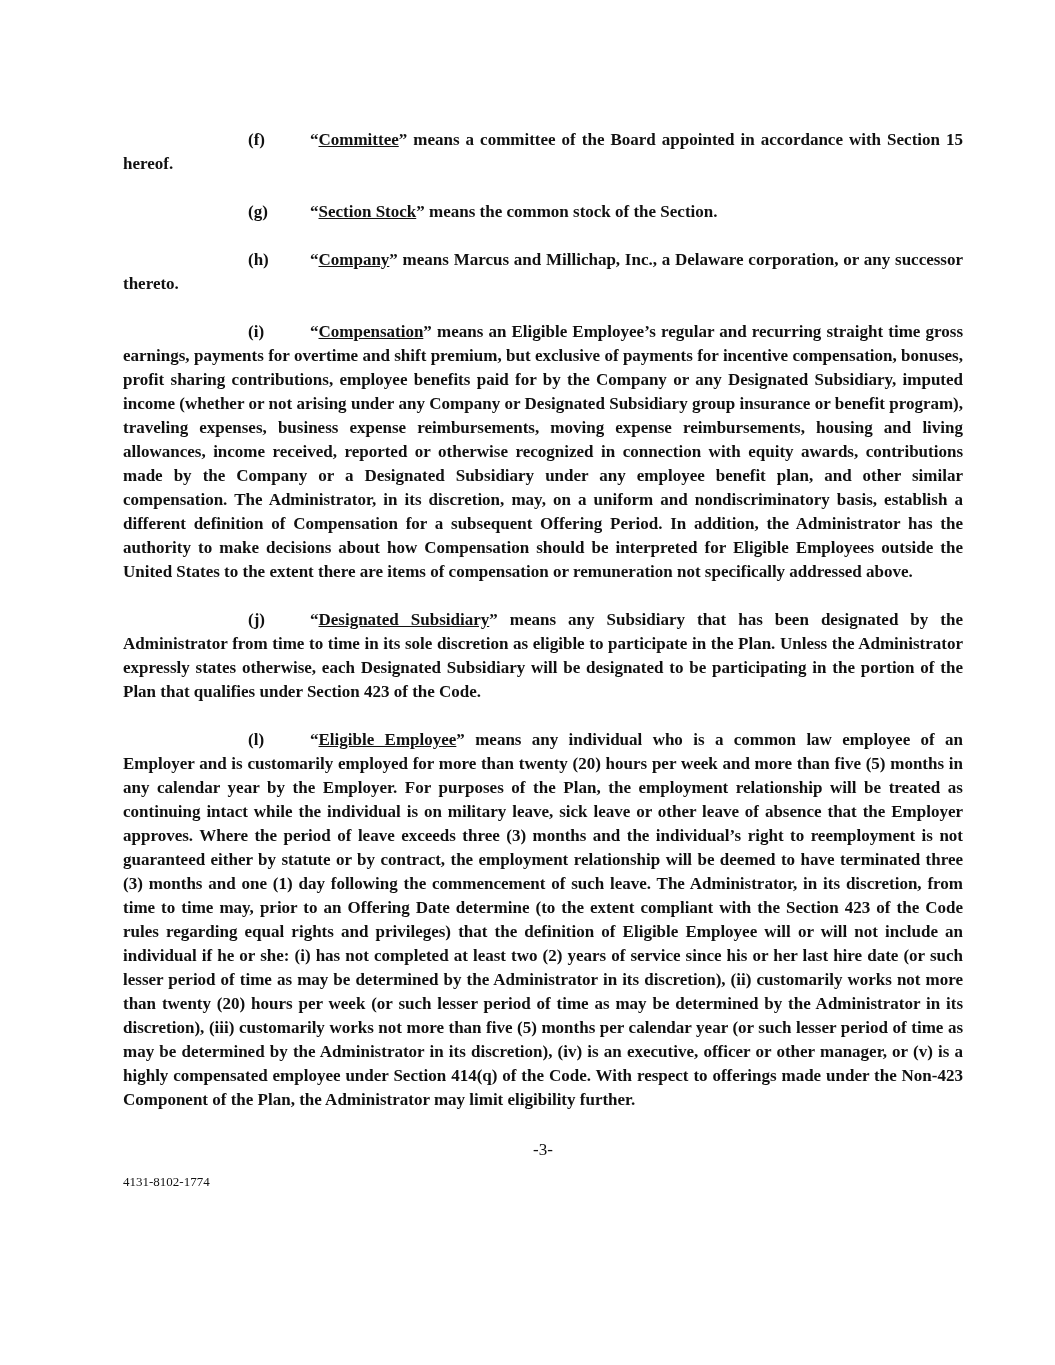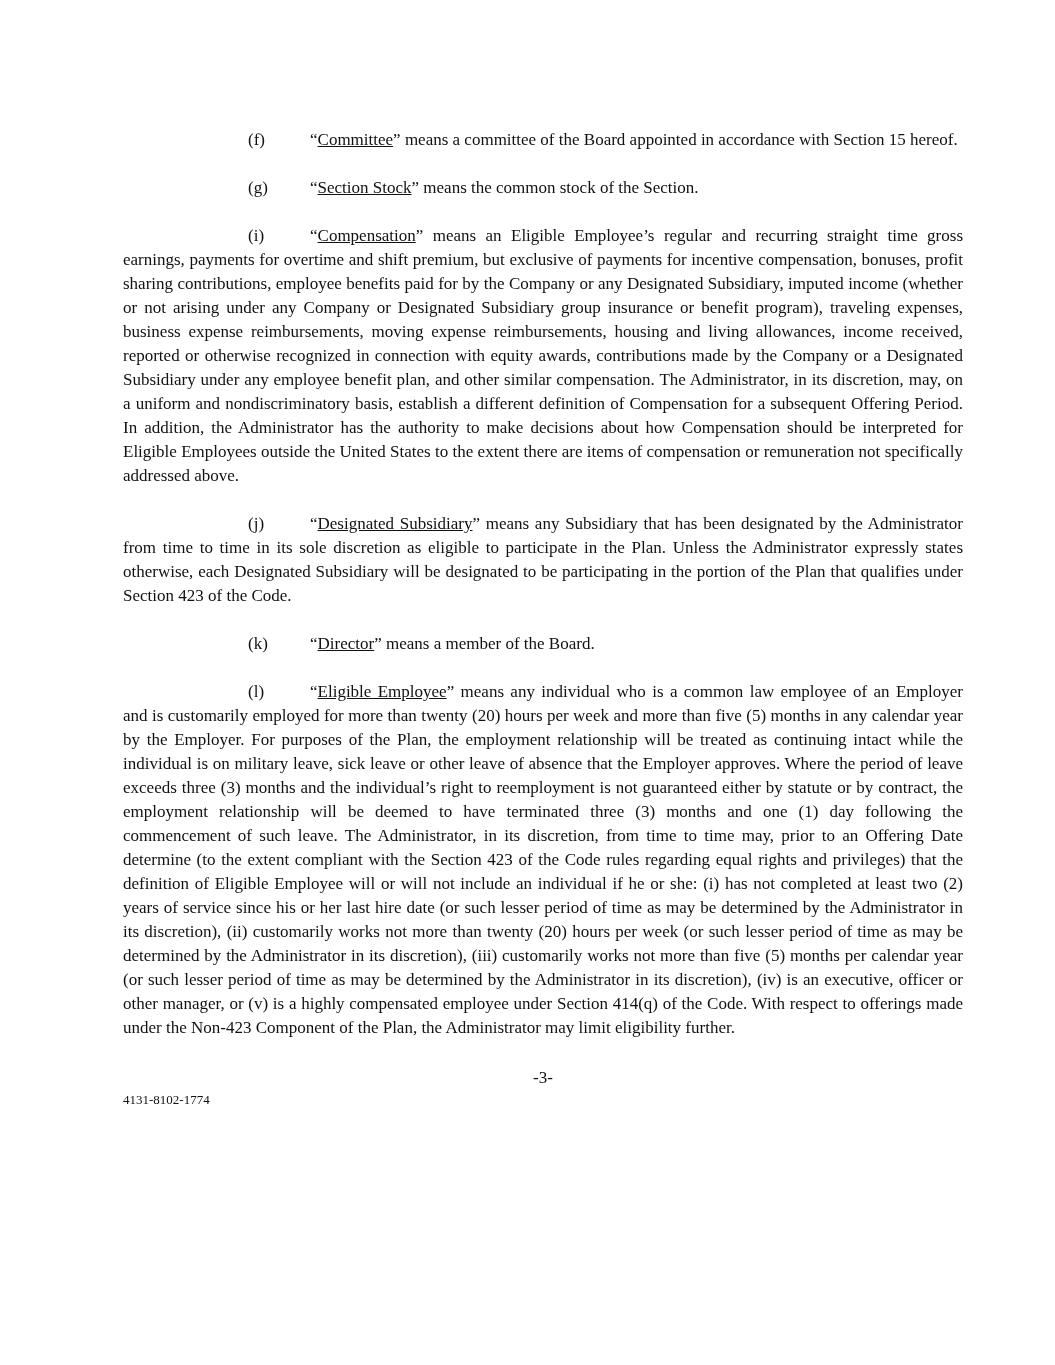--- a/index.html
+++ b/index.html
@@ -15,53 +15,54 @@
     box-sizing: border-box;
     padding: 104px 92px 0 123px;
     font-family: "Liberation Serif", "DejaVu Serif", serif;
     font-size: 17px;
     line-height: 24px;
     color: #111111;
     overflow: hidden;
   }
   .doc-body {
     width: 840px;
+    font-weight: bold;
   }
   p.para {
     margin: 24px 0 0 0;
     text-align: justify;
     text-indent: 125px;
   }
   span.letter {
     display: inline-block;
     width: 62px;
     text-indent: 0;
   }
   span.term {
     text-decoration: underline;
   }
   .footer-pagenum {
     width: 840px;
     margin-top: 26px;
     text-align: center;
   }
   .footer-docid {
-    margin-top: 2px;
+    margin-top: 12px;
     font-size: 13px;
     line-height: 16px;
     text-align: left;
   }
 </style>
 </head>
 <body>
 
 <div class="page">
   <div class="doc-body" id="doc-body">
       <p class="para"><span class="letter">(f)</span><span>“</span><span class="term">Committee</span><span>”</span><span> means a committee of the Board appointed in accordance with Section 15 hereof.</span></p>
       <p class="para"><span class="letter">(g)</span><span>“</span><span class="term">Section Stock</span><span>”</span><span> means the common stock of the Section.</span></p>
+      <p class="para"><span class="letter">(h)</span><span>“</span><span class="term">Company</span><span>”</span><span> means Marcus and Millichap, Inc., a Delaware corporation, or any successor thereto.</span></p>
       <p class="para"><span class="letter">(i)</span><span>“</span><span class="term">Compensation</span><span>”</span><span> means an Eligible Employee’s regular and recurring straight time gross earnings, payments for overtime and shift premium, but exclusive of payments for incentive compensation, bonuses, profit sharing contributions, employee benefits paid for by the Company or any Designated Subsidiary, imputed income (whether or not arising under any Company or Designated Subsidiary group insurance or benefit program), traveling expenses, business expense reimbursements, moving expense reimbursements, housing and living allowances, income received, reported or otherwise recognized in connection with equity awards, contributions made by the Company or a Designated Subsidiary under any employee benefit plan, and other similar compensation.  The Administrator, in its discretion, may, on a uniform and nondiscriminatory basis, establish a different definition of Compensation for a subsequent Offering Period.  In addition, the Administrator has the authority to make decisions about how Compensation should be interpreted for Eligible Employees outside the United States to the extent there are items of compensation or remuneration not specifically addressed above.</span></p>
       <p class="para"><span class="letter">(j)</span><span>“</span><span class="term">Designated Subsidiary</span><span>”</span><span> means any Subsidiary that has been designated by the Administrator from time to time in its sole discretion as eligible to participate in the Plan.  Unless the Administrator expressly states otherwise, each Designated Subsidiary will be designated to be participating in the portion of the Plan that qualifies under Section 423 of the Code.</span></p>
-      <p class="para"><span class="letter">(k)</span><span>“</span><span class="term">Director</span><span>”</span><span> means a member of the Board.</span></p>
       <p class="para"><span class="letter">(l)</span><span>“</span><span class="term">Eligible Employee</span><span>”</span><span> means any individual who is a common law employee of an Employer and is customarily employed for more than twenty (20) hours per week and more than five (5) months in any calendar year by the Employer.  For purposes of the Plan, the employment relationship will be treated as continuing intact while the individual is on military leave, sick leave or other leave of absence that the Employer approves.  Where the period of leave exceeds three (3) months and the individual’s right to reemployment is not guaranteed either by statute or by contract, the employment relationship will be deemed to have terminated three (3) months and one (1) day following the commencement of such leave.  The Administrator, in its discretion, from time to time may, prior to an Offering Date determine (to the extent compliant with the Section 423 of the Code rules regarding equal rights and privileges) that the definition of Eligible Employee will or will not include an individual if he or she: (i) has not completed at least two (2) years of service since his or her last hire date (or such lesser period of time as may be determined by the Administrator in its discretion), (ii) customarily works not more than twenty (20) hours per week (or such lesser period of time as may be determined by the Administrator in its discretion), (iii) customarily works not more than five (5) months per calendar year (or such lesser period of time as may be determined by the Administrator in its discretion), (iv) is an executive, officer or other manager, or (v) is a highly compensated employee under Section 414(q) of the Code.  With respect to offerings made under the Non-423 Component of the Plan, the Administrator may limit eligibility further.</span></p>
     </div>
   <div class="footer-pagenum">-3-</div>
   <div class="footer-docid">4131-8102-1774</div>
 </div>
 
 </body></html>

